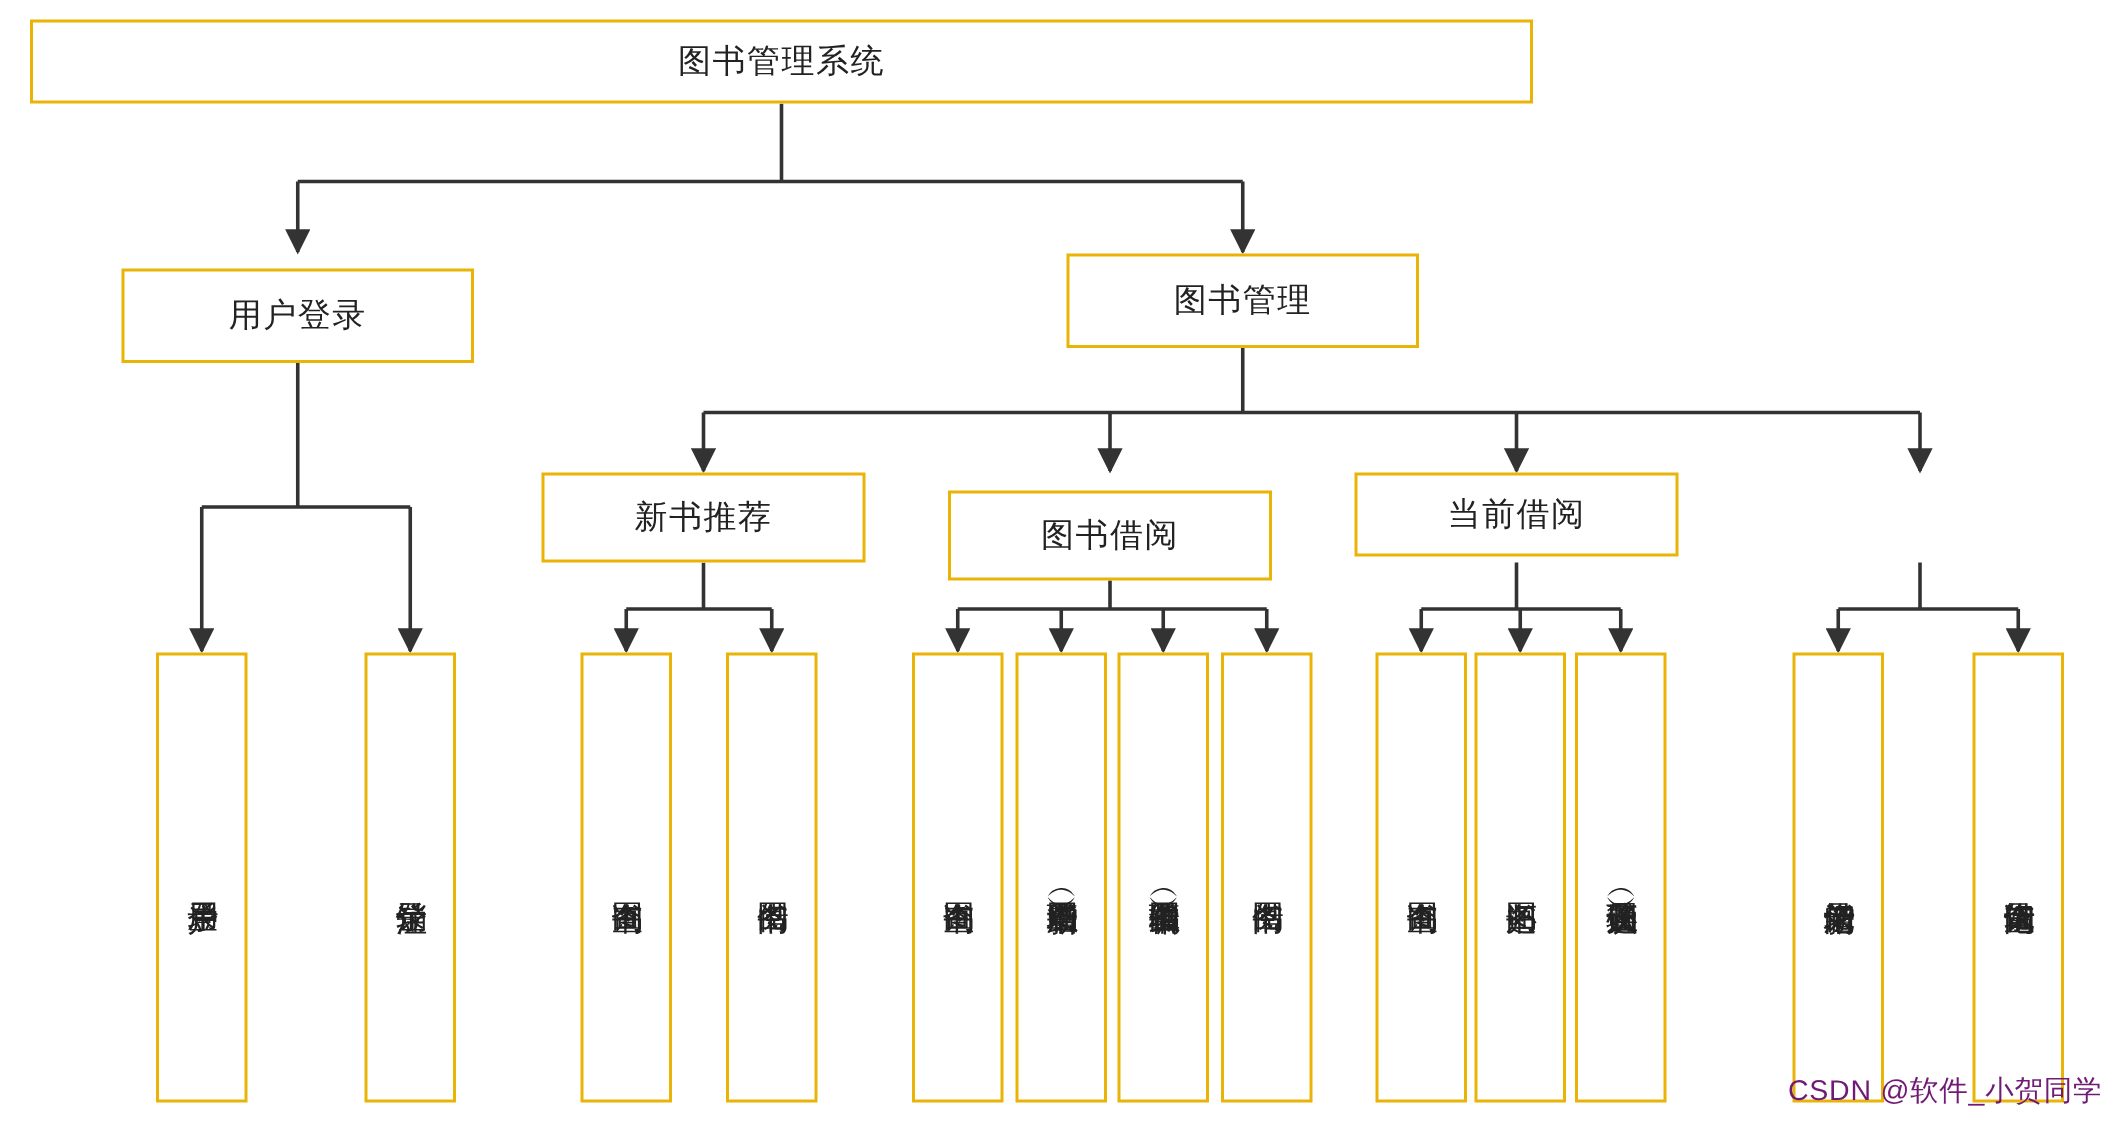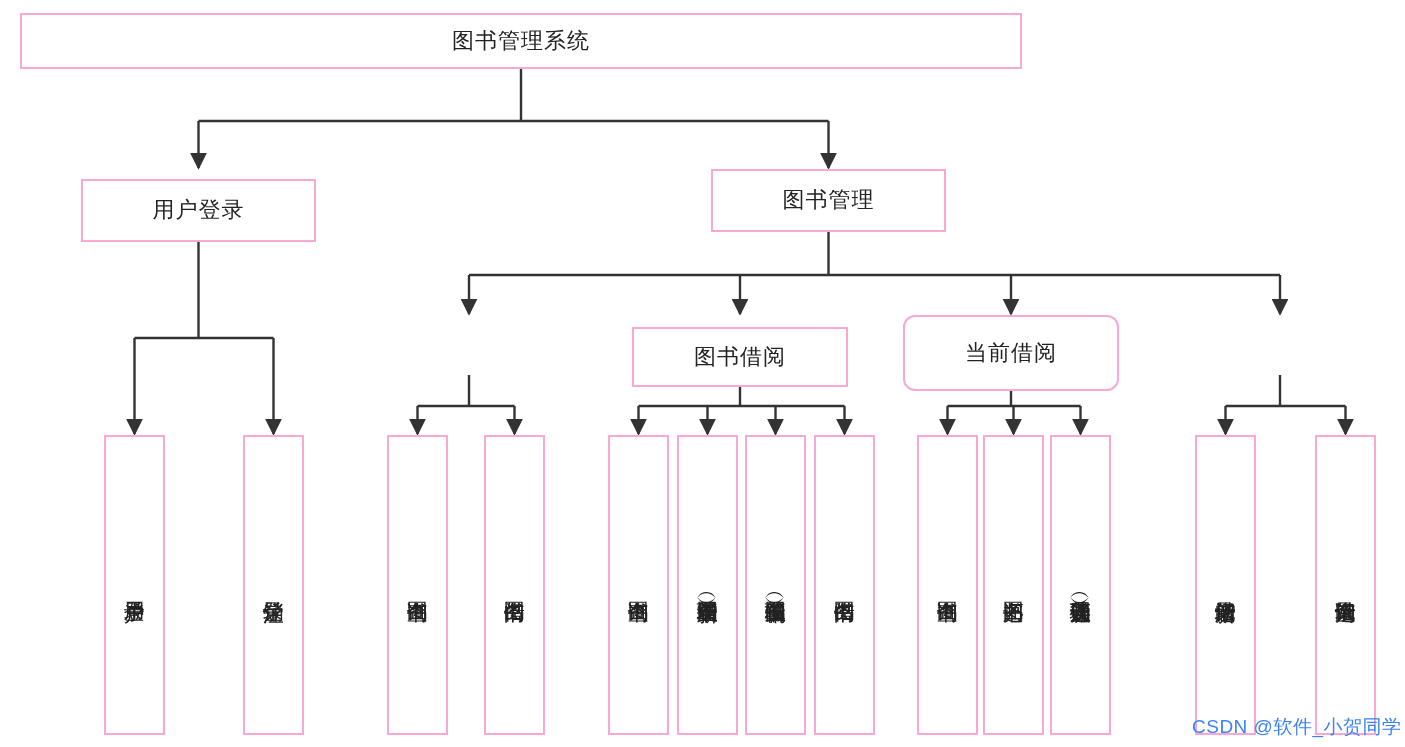--- a/index.html
+++ b/index.html
@@ -21,21 +21,21 @@
   #edges {
     position: absolute;
     left: 0;
     top: 0;
     width: 1405px;
     height: 747px;
   }
   .node {
     position: absolute;
     box-sizing: border-box;
-    border: 2px solid #f9a8d4;
+    border: 2px solid #eab308;
     background: #ffffff;
     display: flex;
     align-items: center;
     justify-content: center;
     color: #222222;
     z-index: 2;
   }
   .node.horiz {
     font-size: 22px;
     letter-spacing: 1px;
@@ -113,24 +113,27 @@
       <span>图书管理系统</span>
     </div>
 
   <div class="node horiz" style="left: 81px; top: 179px; width: 235px; height: 63px;">
       <span>用户登录</span>
     </div>
   <div class="node horiz" style="left: 711px; top: 169px; width: 235px; height: 63px; align-items: center;">
       <span>图书管理</span>
     </div>
 
+  <div class="node horiz" style="left: 361px; top: 315px; width: 216px; height: 60px;">
+      <span>新书推荐</span>
+    </div>
   <div class="node horiz" style="left: 632px; top: 315px; width: 216px; height: 60px; margin-top: 12px;">
       <span>图书借阅</span>
     </div>
-  <div class="node horiz" style="left: 903px; top: 315px; width: 216px; height: 76px; border-radius: 12px;">
+  <div class="node horiz" style="left: 903px; top: 315px; width: 216px; height: 56px;">
       <span>当前借阅</span>
     </div>
 
   <div class="node vert" style="left: 104px; top: 435px; width: 61px; height: 300px;">
       <span class="vtext">用户登录</span>
     </div>
   <div class="node vert" style="left: 243px; top: 435px; width: 61px; height: 300px;">
       <span class="vtext">注销登录</span>
     </div>
   <div class="node vert" style="left: 387px; top: 435px; width: 61px; height: 300px;">
@@ -160,14 +163,14 @@
   <div class="node vert" style="left: 1050px; top: 435px; width: 61px; height: 300px;">
       <span class="vtext">确认归还（管理员）</span>
     </div>
   <div class="node vert" style="left: 1195px; top: 435px; width: 61px; height: 300px;">
       <span class="vtext">新增借阅记录</span>
     </div>
   <div class="node vert" style="left: 1315px; top: 435px; width: 61px; height: 300px;">
       <span class="vtext">查询借阅记录</span>
     </div>
 
-  <div class="watermark" style="left: 1192px; top: 714px; color: #3b82f6;">CSDN @软件_小贺同学</div>
+  <div class="watermark" style="left: 1192px; top: 714px; color: #701a75;">CSDN @软件_小贺同学</div>
 </div>
 
 </body></html>

